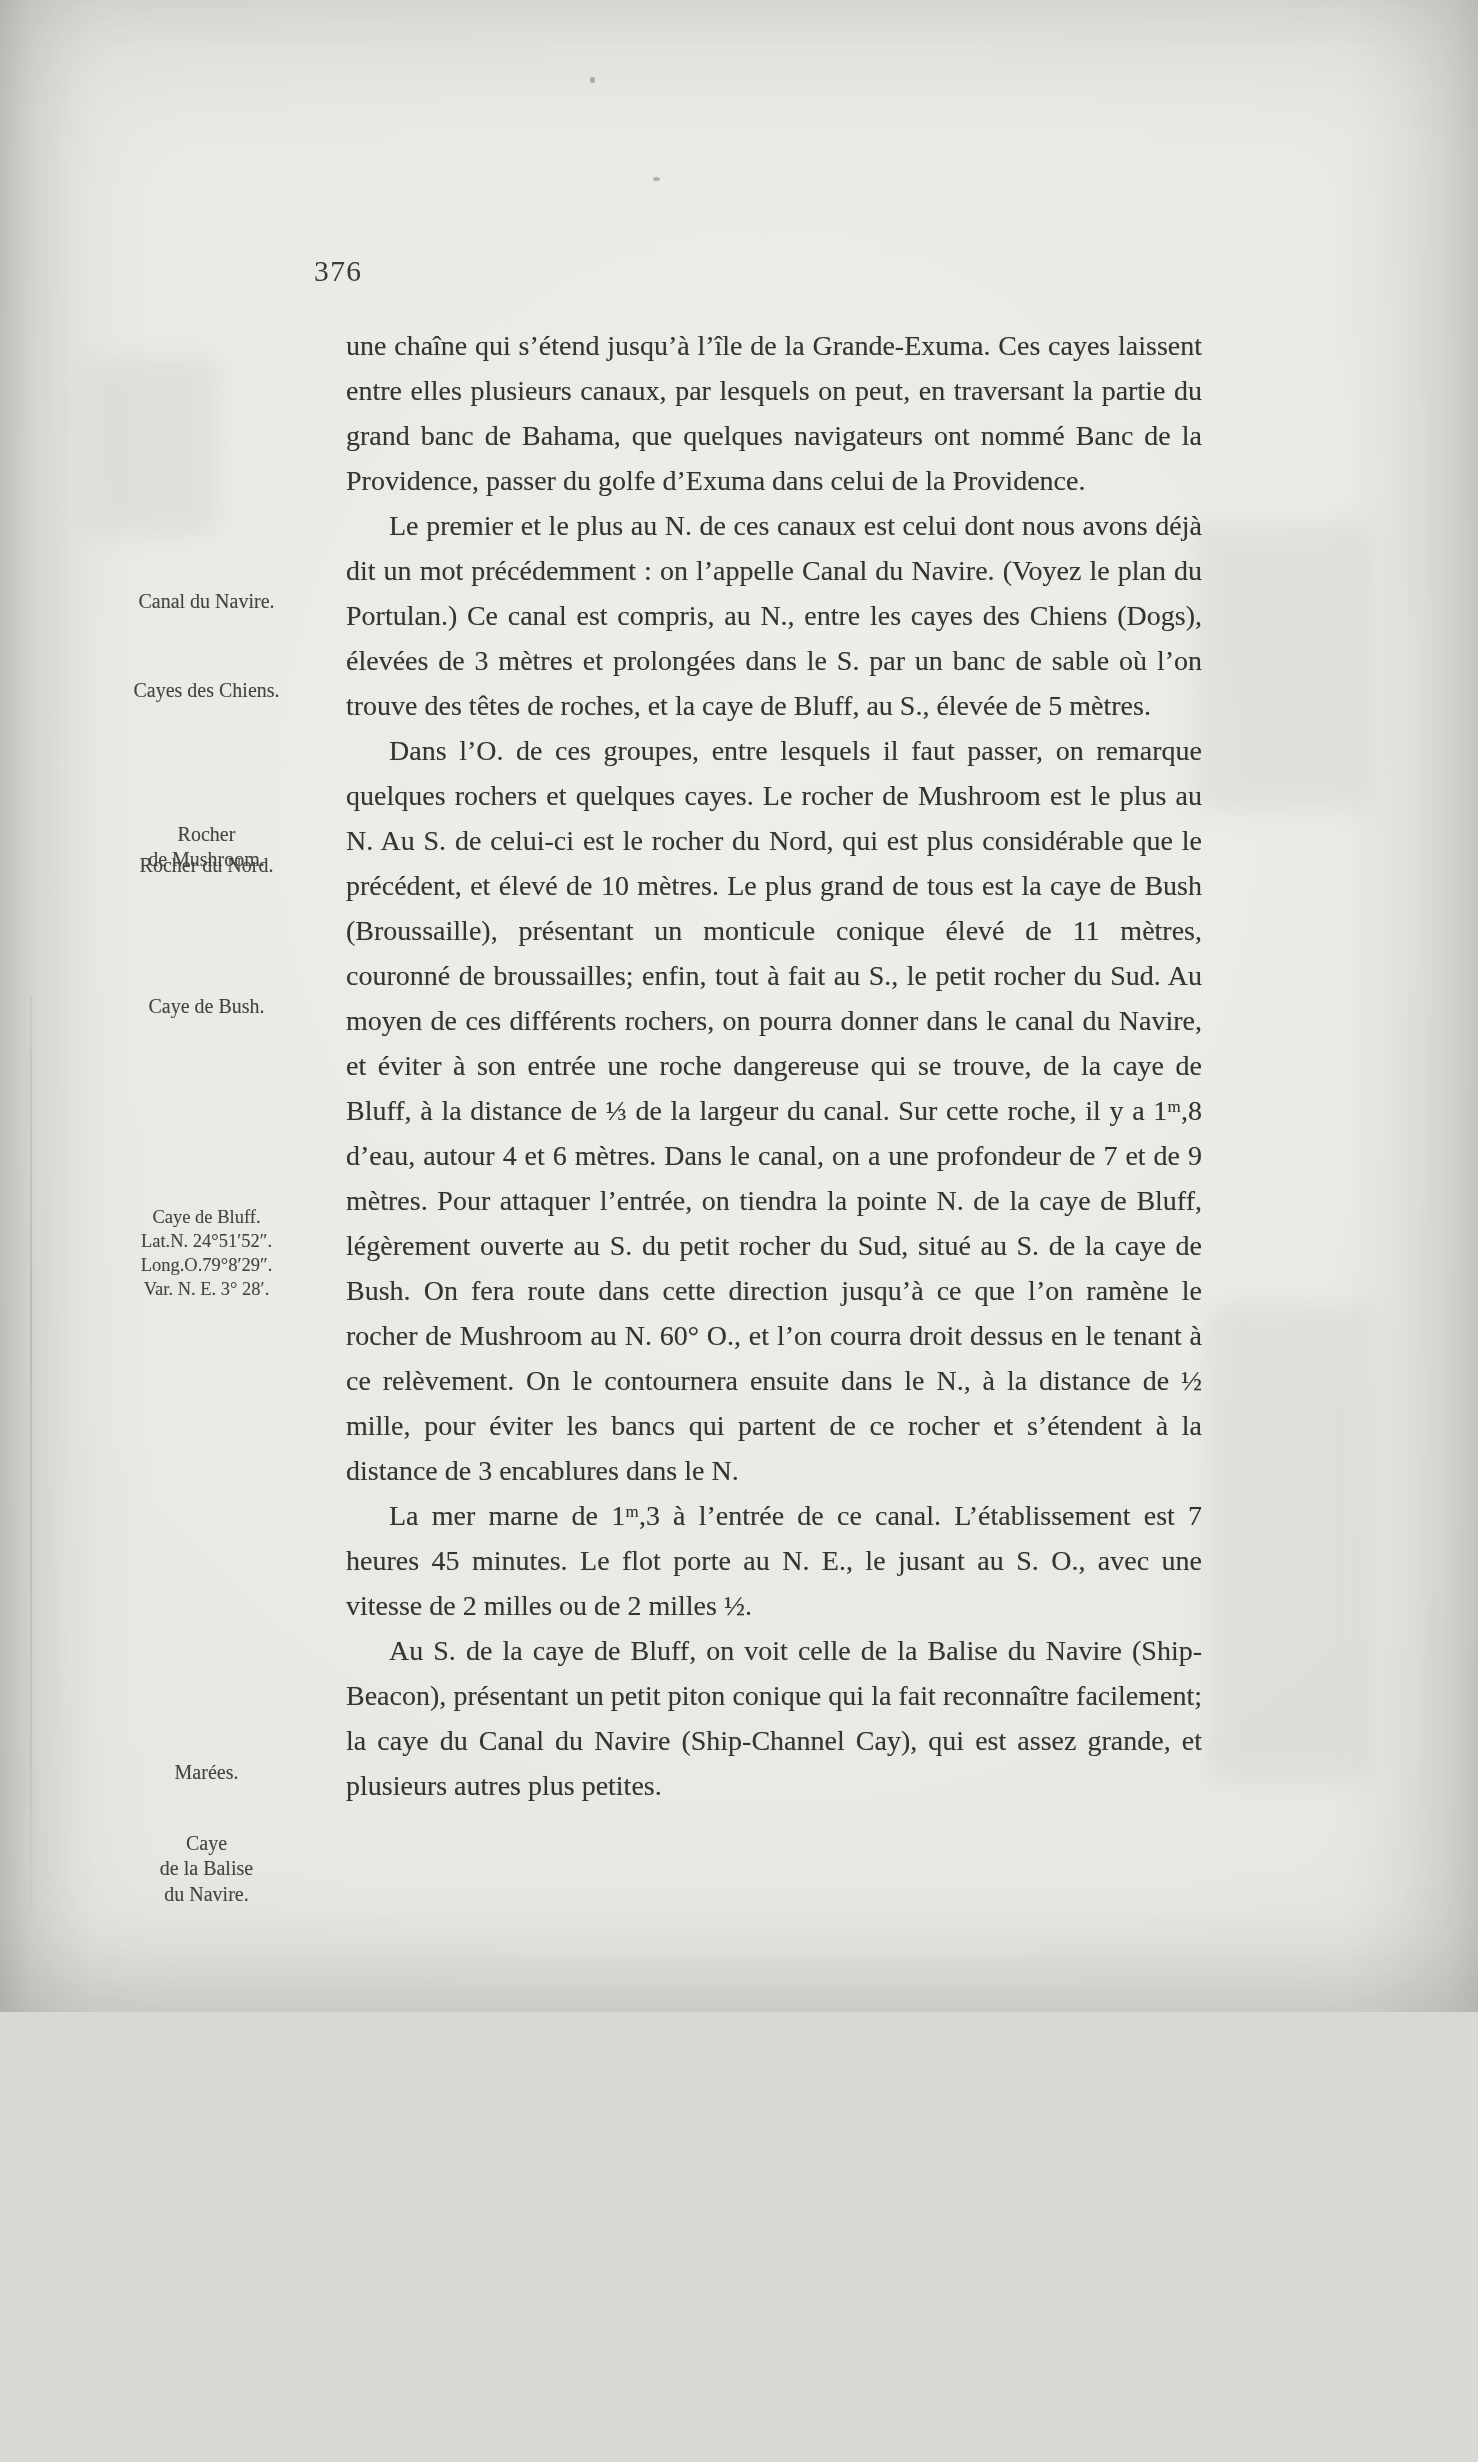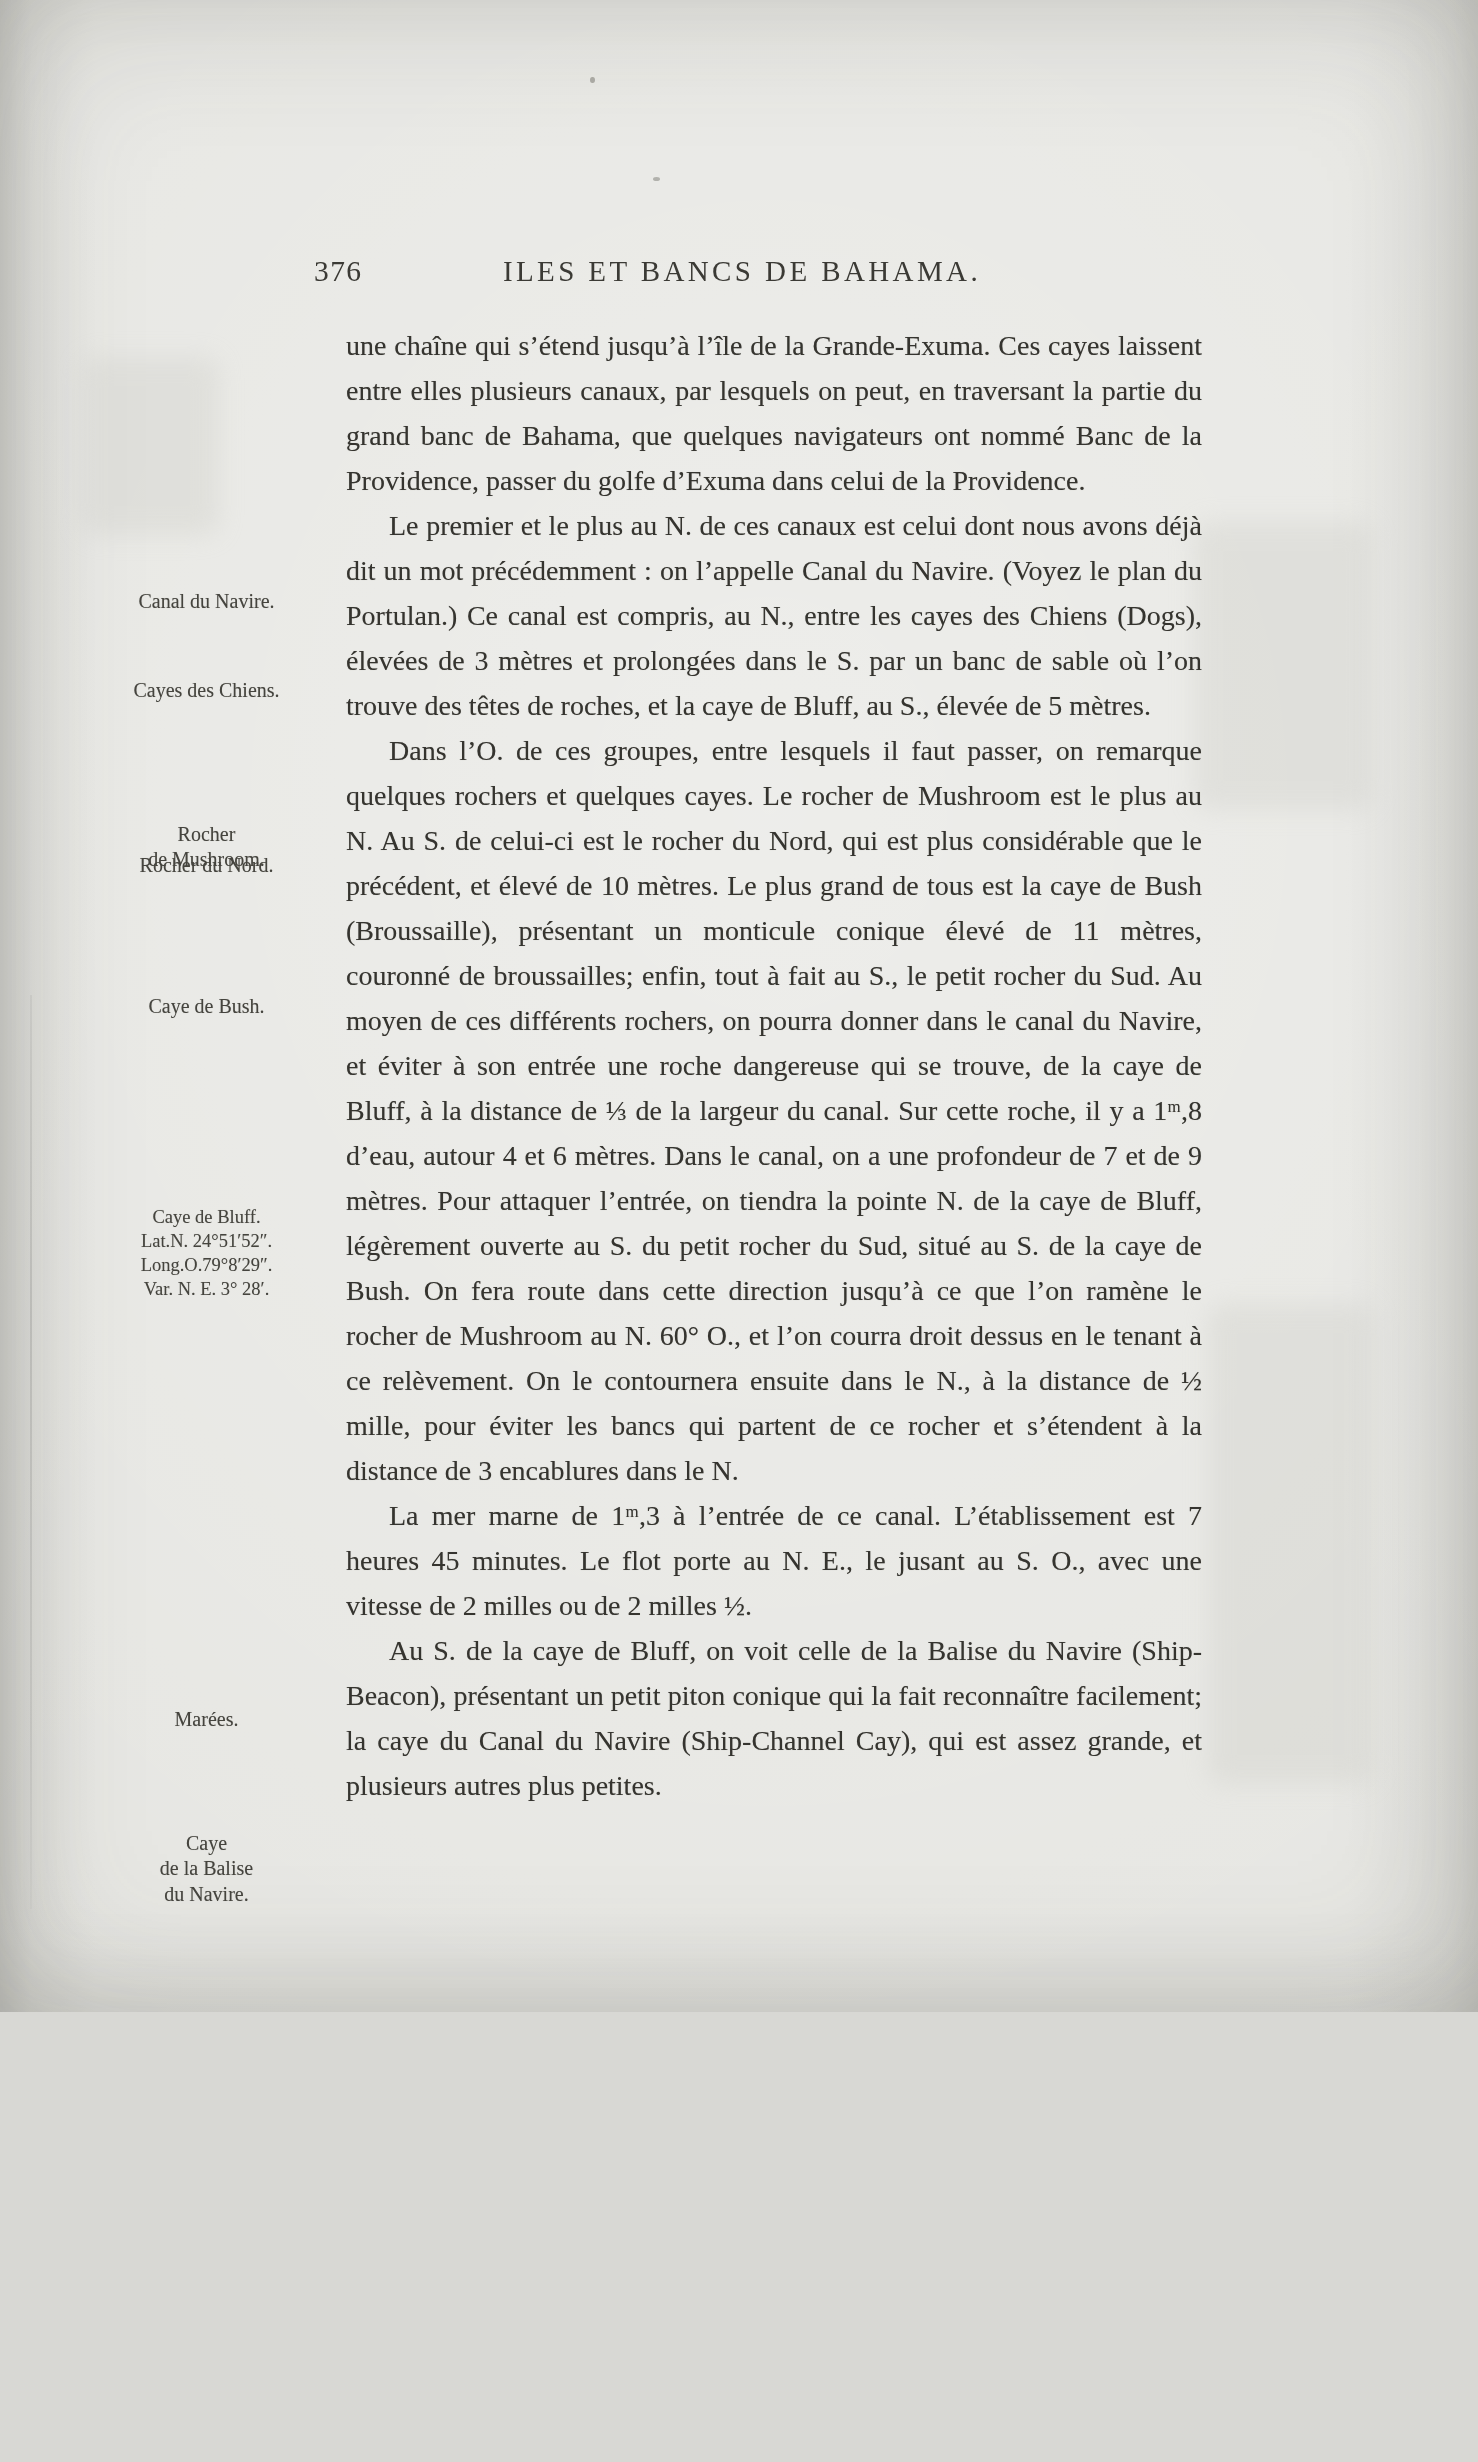--- a/index.html
+++ b/index.html
@@ -100,39 +100,38 @@
     line-height: 25.4px;
     white-space: pre-line;
     text-shadow: 0 0 0.7px rgba(70,68,62,0.3);
   }
   .mn-0 { top: 589px;  }
   .mn-1 { top: 678px;  }
   .mn-2 { top: 822px; }
   .mn-3 { top: 853px; }
   .mn-4 { top: 994px; }
   .mn-5 { top: 1205px; font-size: 18.5px; line-height: 24px; }
-  .mn-6 { top: 1707px; }
+  .mn-6 { top: 1760px; }
   .mn-7 { top: 1831px; }
 </style>
 </head>
 <body>
 
 <div class="page">
 
   <div class="page-edge"></div>
   <div class="ghost g1"></div>
   <div class="ghost g2"></div>
   <div class="ghost g3"></div>
   <div class="speck s1"></div>
   <div class="speck s2"></div>
   <div class="speck s3"></div>
 
   <header class="running-head">
     <span class="page-number">376</span>
-    <span class="running-title">ILES ET BANCS DE BAHAMA.</span>
   </header>
 
   <aside>
     <div class="margin-note mn-0">Canal du Navire.</div>
     <div class="margin-note mn-1">Cayes des Chiens.</div>
     <div class="margin-note mn-2">Rocher
 de Mushroom.</div>
     <div class="margin-note mn-3">Rocher du Nord.</div>
     <div class="margin-note mn-4">Caye de Bush.</div>
     <div class="margin-note mn-5">Caye de Bluff.

